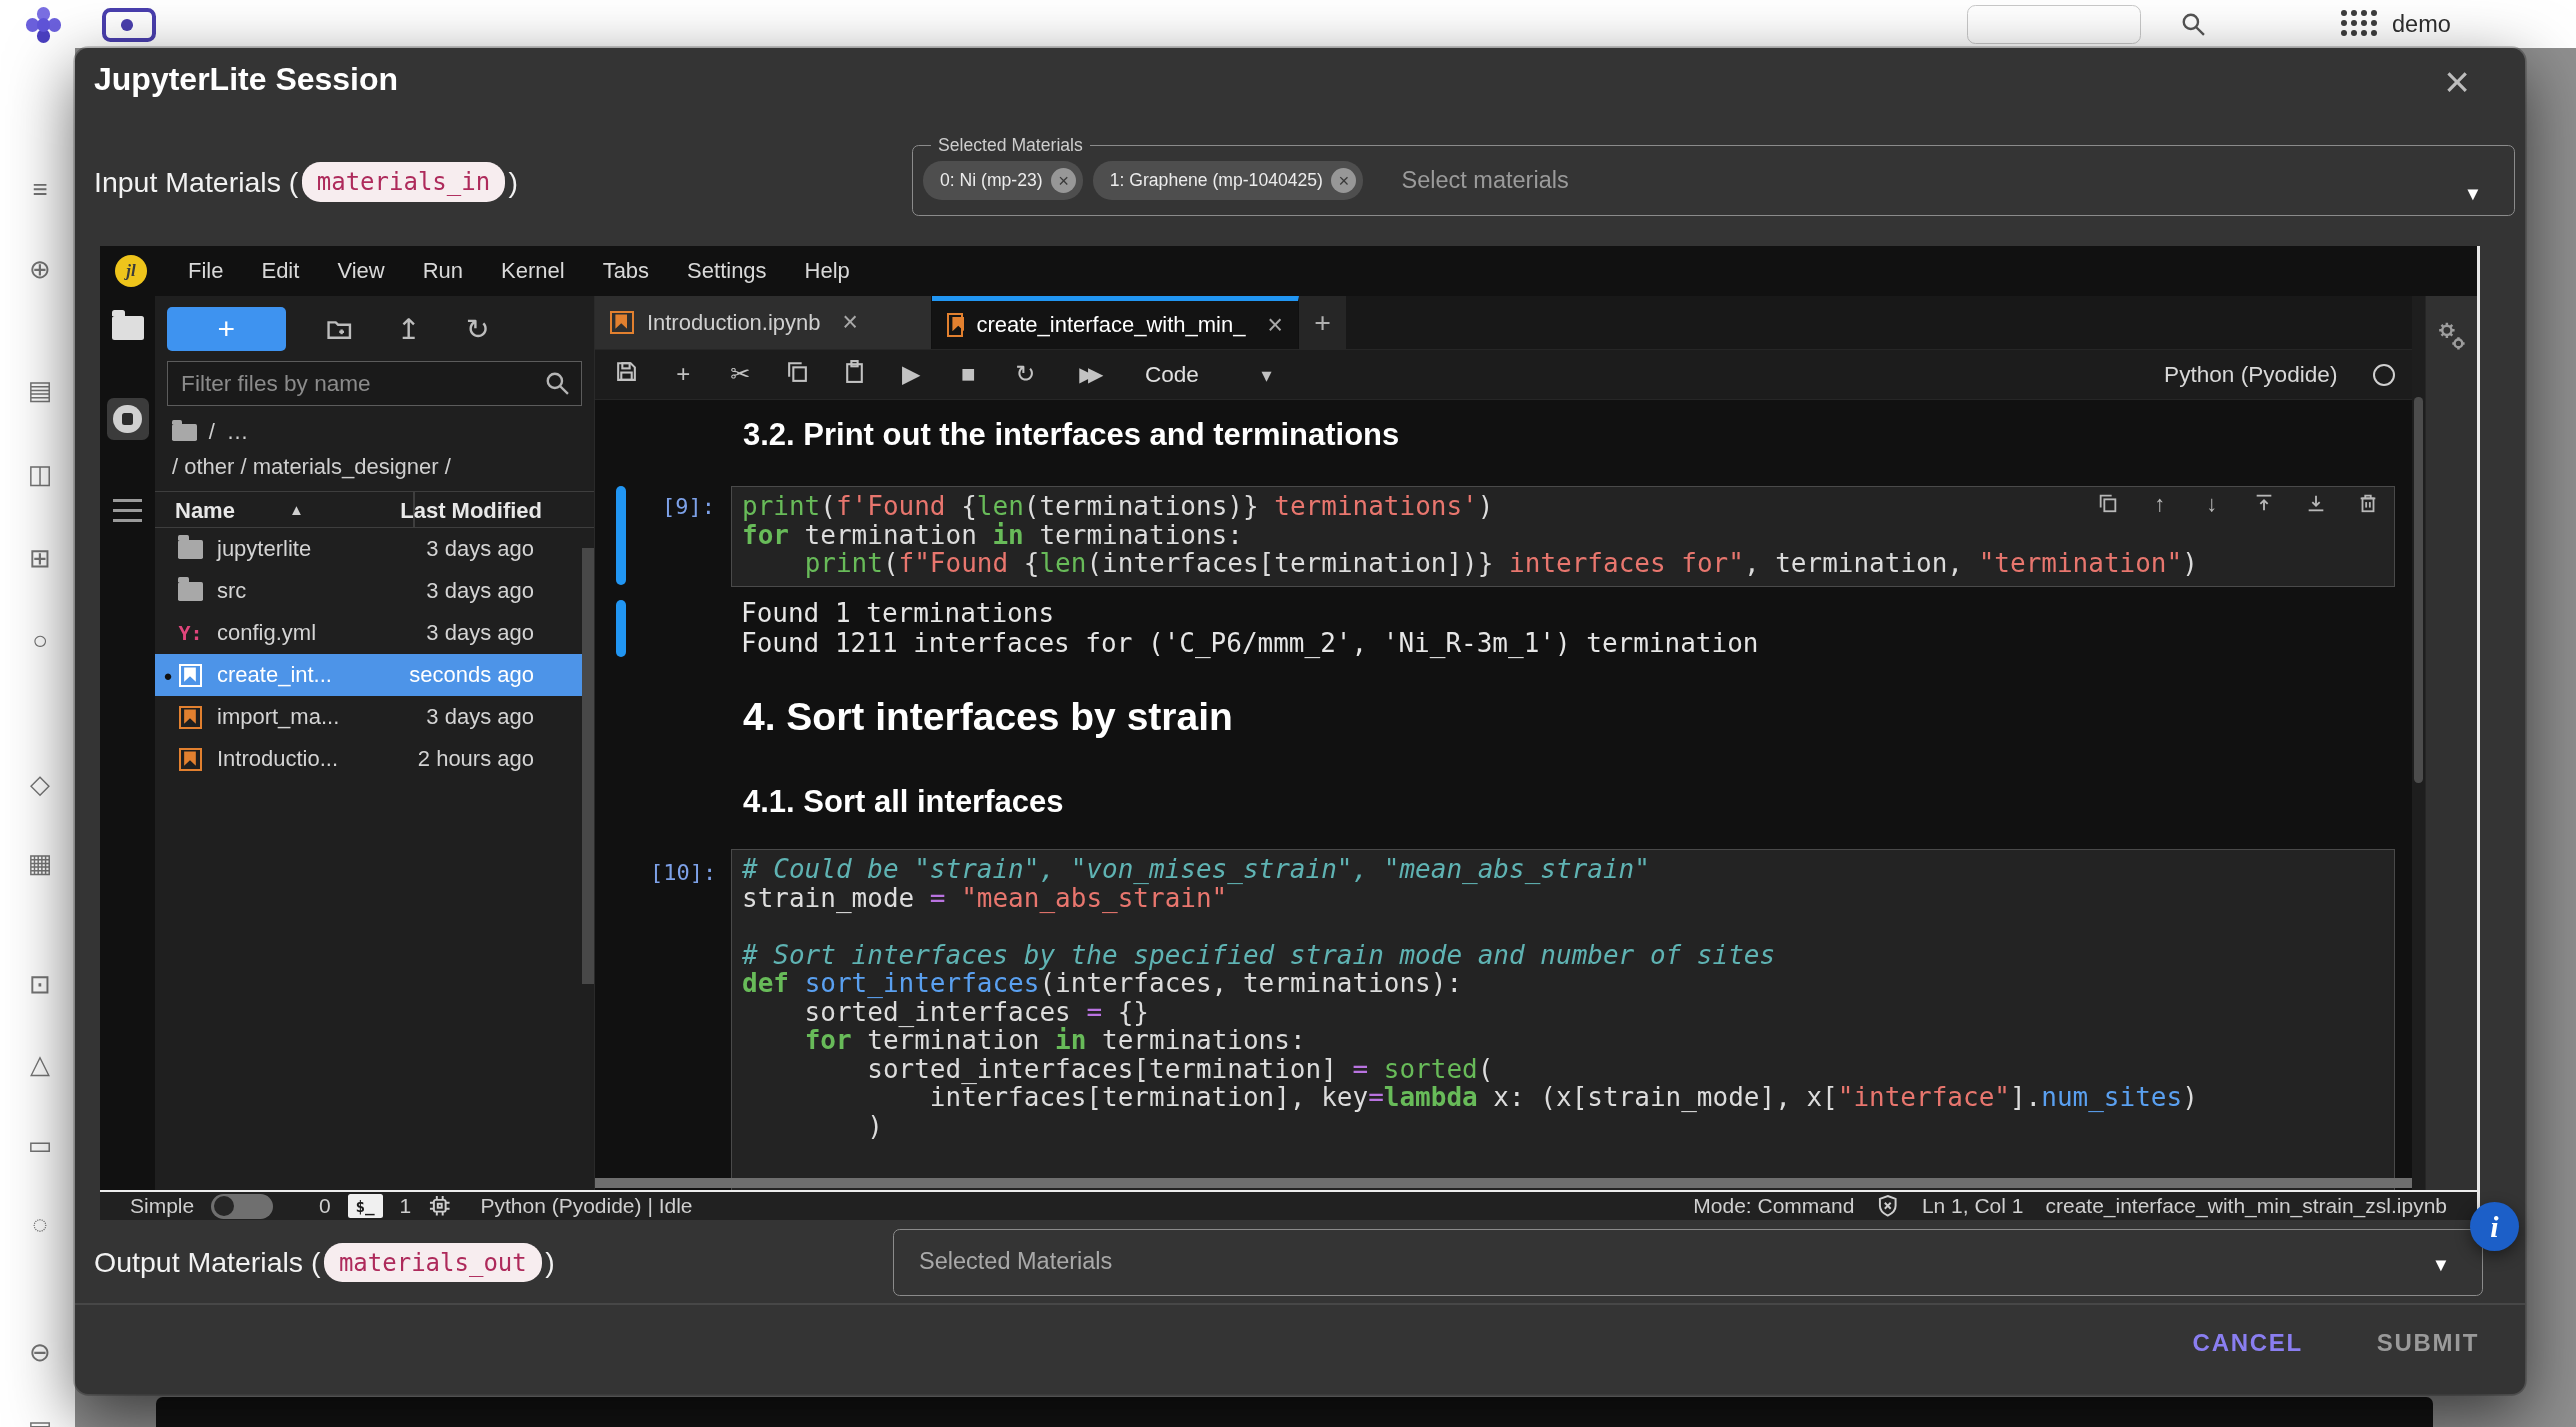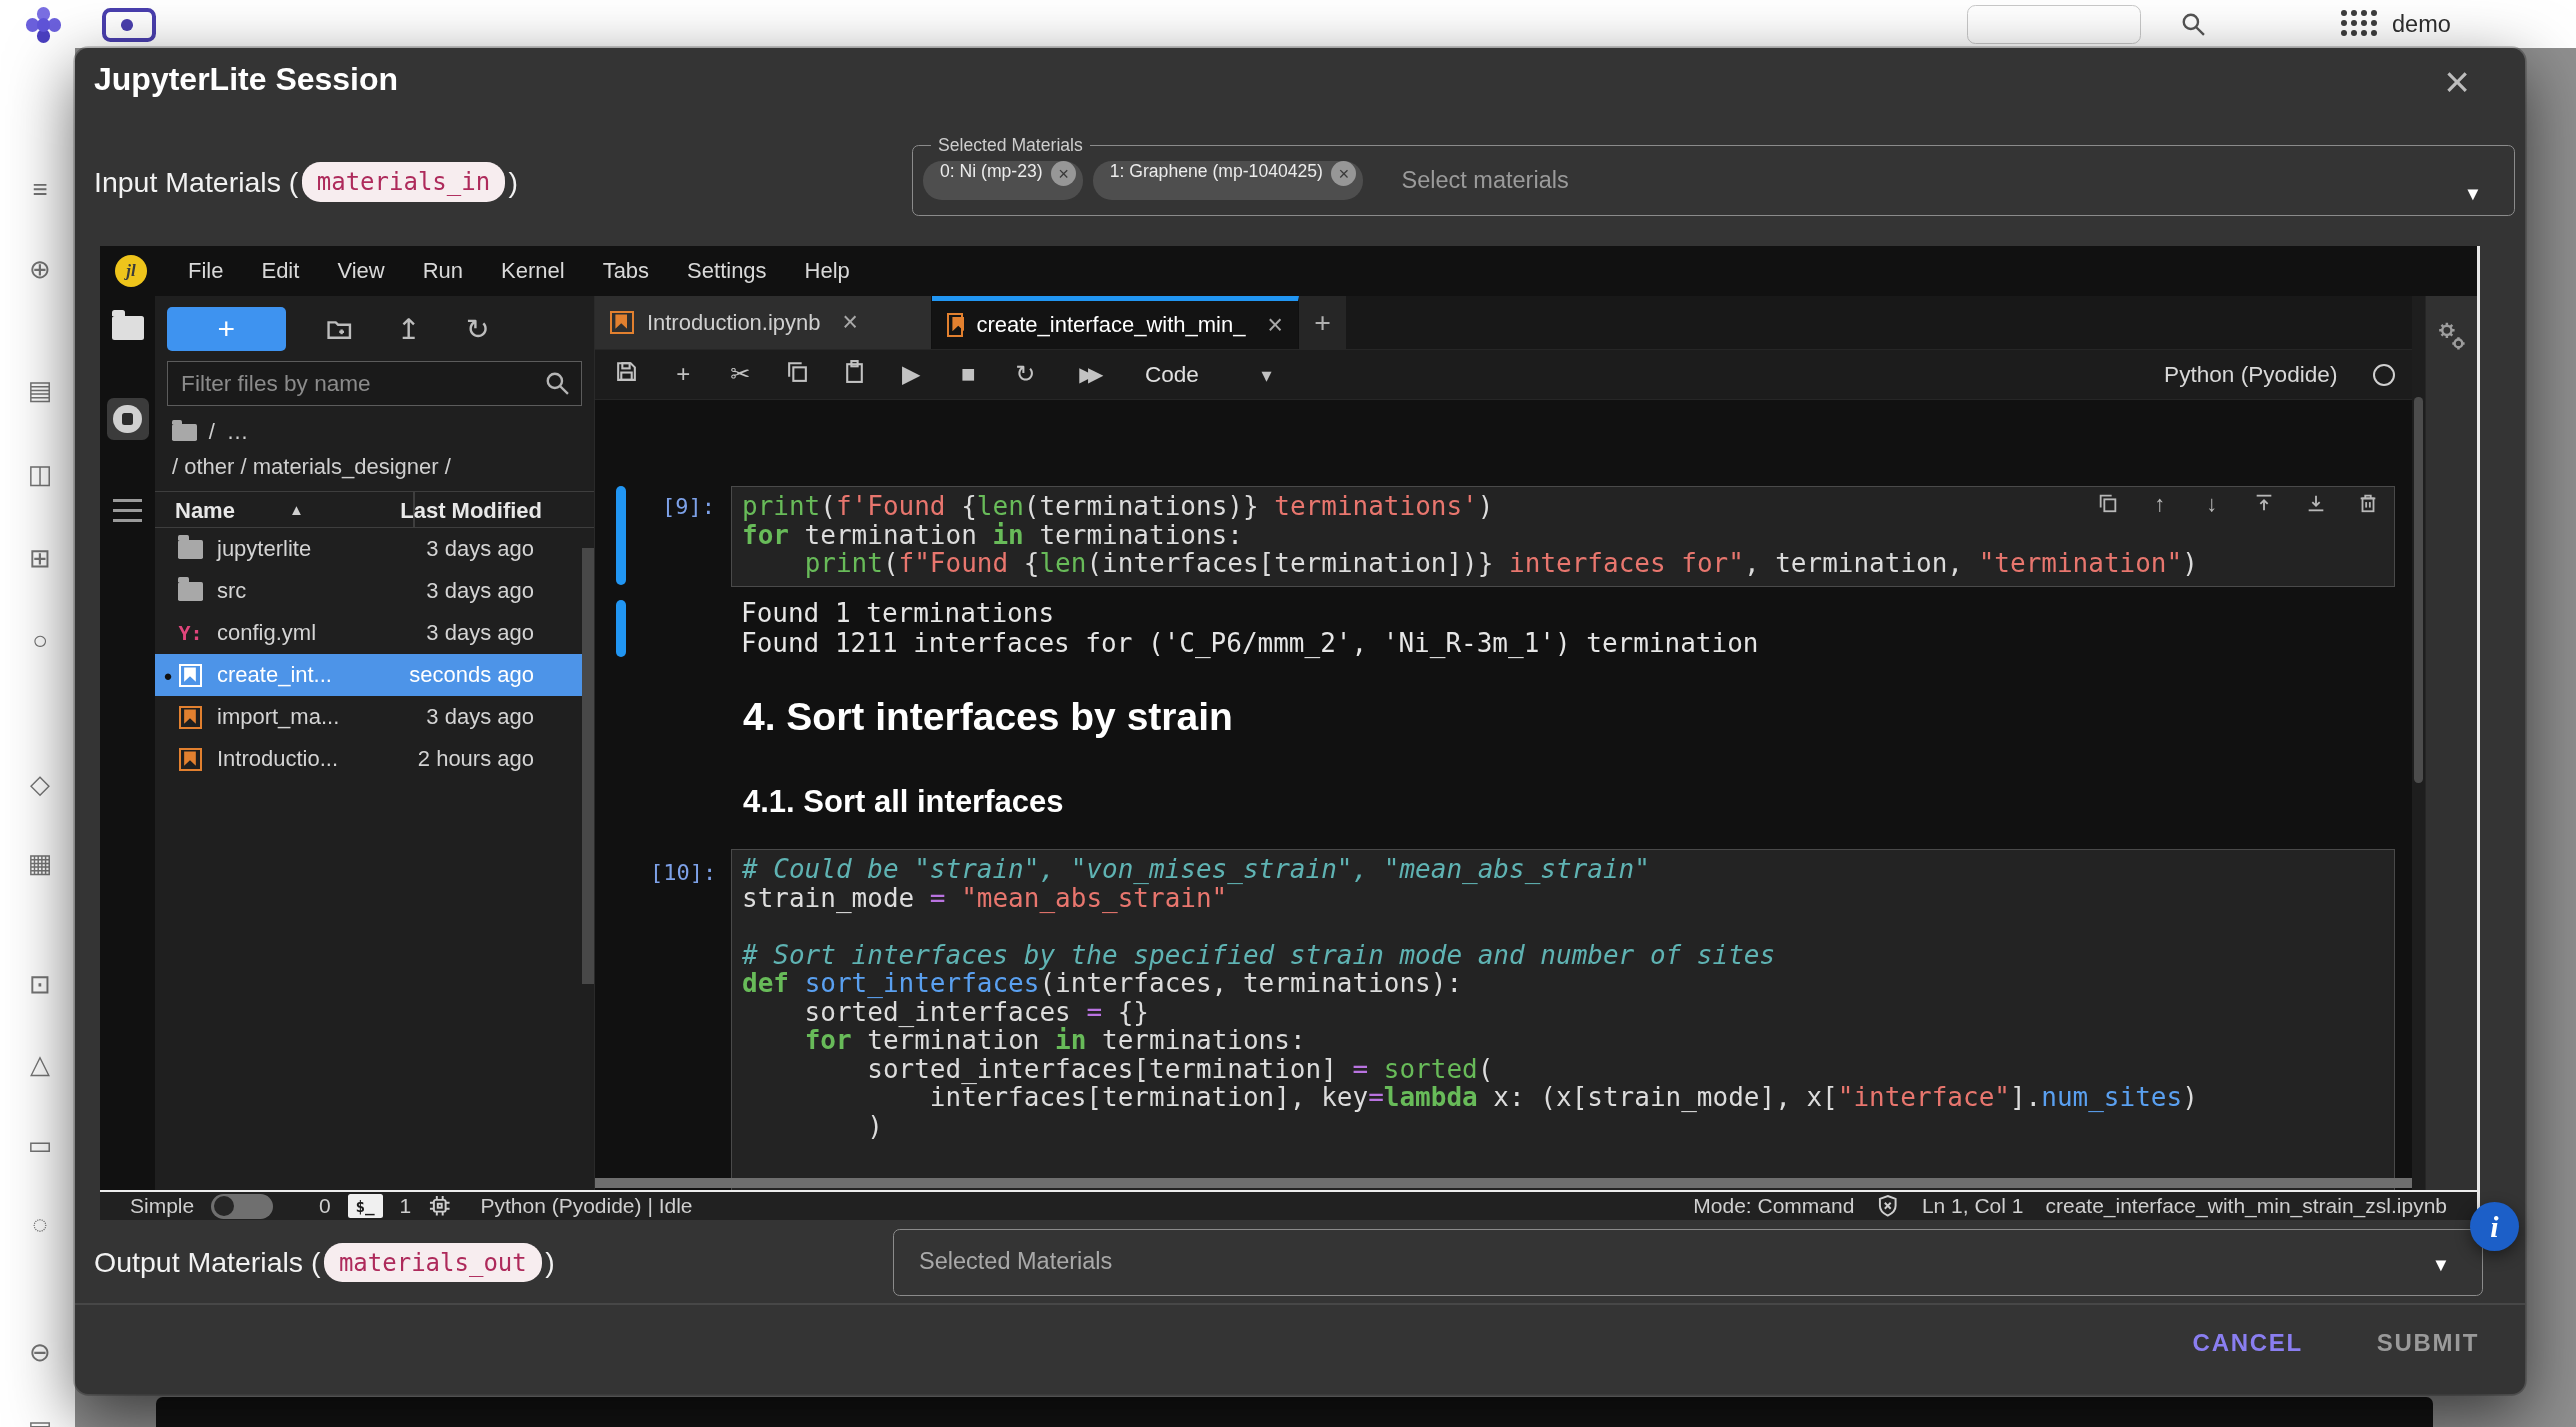--- a/index.html
+++ b/index.html
@@ -33,21 +33,21 @@
   .m-close { position:absolute; right:55px; top:11.7px; font-size:44px; color:#bdbdbd; line-height:1; cursor:pointer; }
 
   .inputrow { position:absolute; left:19px; top:107px; height:54px; display:flex; align-items:center; font-size:28.5px; color:#f2f2f2; }
   .code-chip { font-family:"DejaVu Sans Mono", monospace; font-size:24px; color:#ae2a5b; background:#f7edef;
                border-radius:18.4px; padding:5.9px 15px; margin:0 3.4px; }
 
   fieldset.selbox { position:absolute; left:837px; top:87px; width:1603px; height:81px; border:1.7px solid #8b8b8b;
                     border-radius:6.7px; background:transparent; }
   fieldset.selbox legend { font-size:17.6px; color:#cdcdcd; margin-left:18.4px; padding:0 6.7px; }
   .selbox-row { display:flex; align-items:center; gap:10px; padding-left:10px; height:49px; }
-  .mchip { display:flex; gap:8.4px; height:39px; background:#4e4e4e; border-radius:19px;
+  .mchip { display:flex; align-items:center; gap:8.4px; height:39px; background:#4e4e4e; border-radius:19px;
            padding:0 6.7px 0 17px; font-size:17.6px; color:#ececec; }
   .mchip .del { width:25px; height:25px; border-radius:50%; background:#979797; color:#3a3a3a; font-size:18.4px;
                 display:flex; align-items:center; justify-content:center; }
   .sel-ph { font-size:23.5px; color:#9b9b9b; margin-left:28.5px; }
   .sel-caret { position:absolute; right:32px; top:27px; font-size:18.4px; color:#ffffff; }
 
   
   .jl { position:absolute; left:25px; top:198px; width:2380px; height:974px; background:#111111;
         border-right:3.4px solid #e8e8e8; display:flex; flex-direction:column; }
   .jl-menubar { height:50px; display:flex; align-items:center; padding-left:15px; flex:none; background:#111; }
@@ -387,20 +387,21 @@
             <span class="nbt">↻</span>
             <span class="nbt nbt-ff">▶▶</span>
             <span class="nbt-code">Code</span>
             <span class="nbt-chev">▾</span>
             <span class="nbt-spacer"></span>
             <span class="nbt-kernel">Python (Pyodide)</span>
             <span class="nbt-kstatus"></span>
           </div>
 
           <div class="jl-content">
+            <div class="md-h3" style="left:148px; top:17px">3.2. Print out the interfaces and terminations</div>
 
             <div class="collapser" style="left:21px; top:86px; height:99px"></div>
             <div class="prompt" style="left:67px; top:94px">[9]:</div>
             <div class="codebox" style="left:136px; top:86px; height:101px">
                 <div class="cl"><span class="tk-fn">print</span><span class="tk-t">(</span><span class="tk-s">f'Found </span><span class="tk-t">{</span><span class="tk-fn">len</span><span class="tk-t">(terminations)</span><span class="tk-t">}</span><span class="tk-s"> terminations'</span><span class="tk-t">)</span></div>
                 <div class="cl"><span class="tk-k">for</span><span class="tk-t"> termination </span><span class="tk-k">in</span><span class="tk-t"> terminations:</span></div>
                 <div class="cl"><span class="tk-t">    </span><span class="tk-fn">print</span><span class="tk-t">(</span><span class="tk-s">f"Found </span><span class="tk-t">{</span><span class="tk-fn">len</span><span class="tk-t">(interfaces[termination])</span><span class="tk-t">}</span><span class="tk-s"> interfaces for"</span><span class="tk-t">, termination, </span><span class="tk-s">"termination"</span><span class="tk-t">)</span></div>
               </div>
             <div class="cell-toolbar" style="left:1501px; top:92px">
               <span class="ct">

